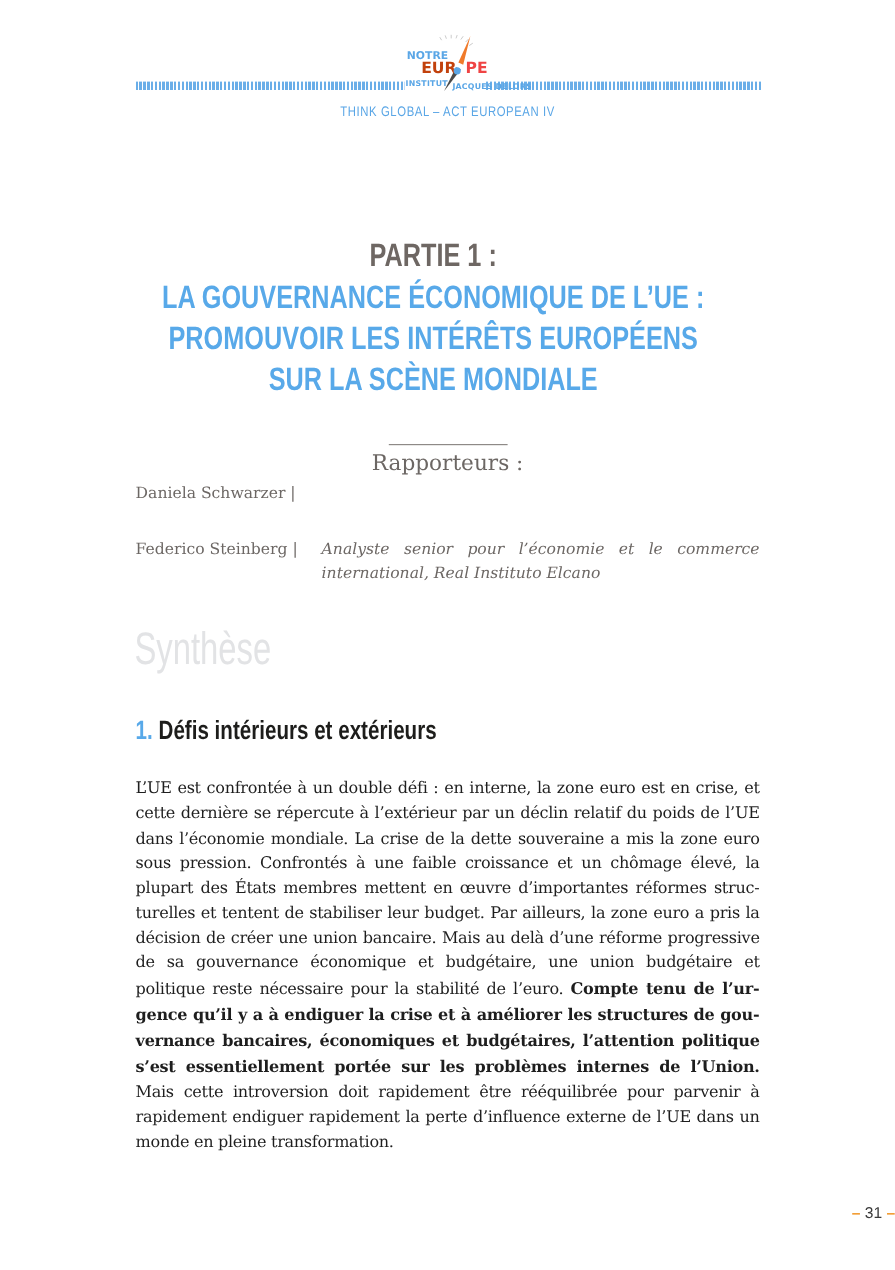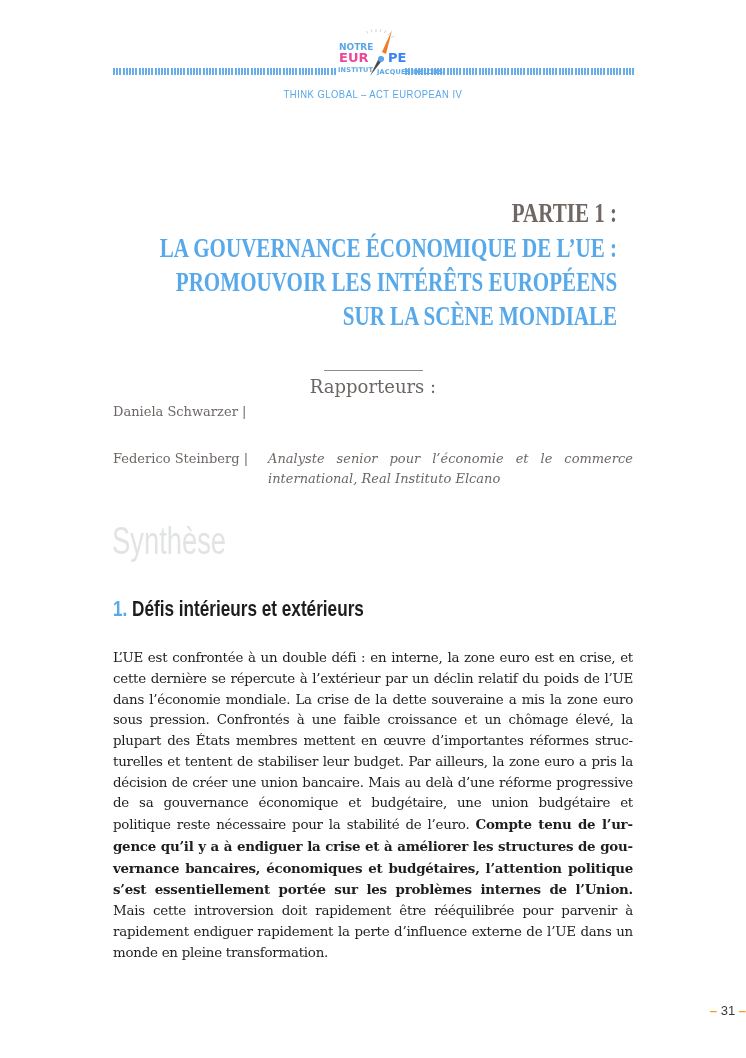--- a/index.html
+++ b/index.html
@@ -9,21 +9,21 @@
   
   .logo { left:330px; top:28px; width:92px; height:50px; }
   .stripe { top:68px; height:7px; background:repeating-linear-gradient(90deg,#6aaee8 0 2px,#ffffff 2px 3.2px); }
   .stripe-left { left:113px; width:224px; }
   .stripe-right { left:405px; width:230px; }
   .logo-text-institut { left:338px; top:66px; font-family:"DejaVu Sans", sans-serif; font-weight:bold; font-size:6.5px; color:#5aa6e6; letter-spacing:0.2px; }
   .logo-text-delors { left:377px; top:68px; font-family:"DejaVu Sans", sans-serif; font-weight:bold; font-size:6.5px; color:#5aa6e6; letter-spacing:0.2px; }
   .running-head { left:0; width:746px; top:88px; text-align:center; font-family:"Liberation Sans", sans-serif; font-size:11.5px; color:#5aa6e6; letter-spacing:0.6px; transform:scaleX(0.82); transform-origin:center; }
 
   
-  .title-block { left:60px; width:626px; top:196px; text-align:right; font-family:Liberation Serif, serif; font-weight:bold; }
+  .title-block { left:48px; width:626px; top:196px; text-align:center; font-family:Liberation Sans, sans-serif; font-weight:bold; }
   .title-part { font-size:27px; color:#6e6763; line-height:35px; transform:scaleX(0.78); }
   .title-line { font-size:27px; color:#58a9e9; line-height:34px; transform:scaleX(0.78); white-space:nowrap; }
 
   .rule { left:324px; width:99px; top:370px; height:1px; background:#8e8a87; }
   .rapporteurs-label { left:0; width:746px; text-align:center; top:376px; font-size:18px; color:#6c6764; }
 
   .rapp { left:113px; width:520px; font-size:13px; color:#6c6764; line-height:20px; }
   .rapp .name { position:absolute; left:0; top:0; white-space:nowrap; }
   .rapp .desc { font-style:italic; text-align:justify; text-align-last:left; }
   .rapp1 { top:402px; }
@@ -52,23 +52,23 @@
         <line x1="54" y1="5" x2="56" y2="2.2"></line>
       <line x1="58" y1="7" x2="60.5" y2="4.5"></line>
         <line x1="61" y1="10" x2="64" y2="8"></line>
         <line x1="42" y1="4.3" x2="41" y2="1.5"></line>
       <line x1="38" y1="5.5" x2="36.5" y2="3"></line>
     </g>
     <polygon points="62,2 52,24 56,26" fill="#f07a2a"></polygon>
     <polygon points="50,28 54,30 40,48" fill="#4a4a4a"></polygon>
   </svg>
   <span class="abs" style="left:9px;top:14px;font-family:'DejaVu Sans',sans-serif;font-weight:bold;font-size:9px;color:#5aa6e6;">NOTRE</span>
-  <span class="abs" style="left:9px;top:22px;font-family:'DejaVu Sans',sans-serif;font-weight:bold;font-size:13px;color:#ec4899;">EUR</span>
+  <span class="abs" style="left:21px;top:22px;font-family:'DejaVu Sans',sans-serif;font-weight:bold;font-size:13px;color:#c2410c;">EUR</span>
   <span class="abs" style="left:48px;top:28px;width:6px;height:6px;border-radius:50%;background:#5aa6e6;"></span>
-  <span class="abs" style="left:58px;top:22px;font-family:'DejaVu Sans',sans-serif;font-weight:bold;font-size:13px;color:#3b82f6;">PE</span>
+  <span class="abs" style="left:58px;top:22px;font-family:'DejaVu Sans',sans-serif;font-weight:bold;font-size:13px;color:#ef4444;">PE</span>
 </div>
 <div class="abs stripe stripe-left"></div>
 <div class="abs stripe stripe-right"></div>
 <span class="abs logo-text-institut">INSTITUT</span>
 <span class="abs logo-text-delors">JACQUES DELORS</span>
 
 <div class="abs running-head">THINK GLOBAL – ACT EUROPEAN  IV</div>
 
 <div class="abs title-block">
   <div class="title-part">PARTIE 1 :</div>

